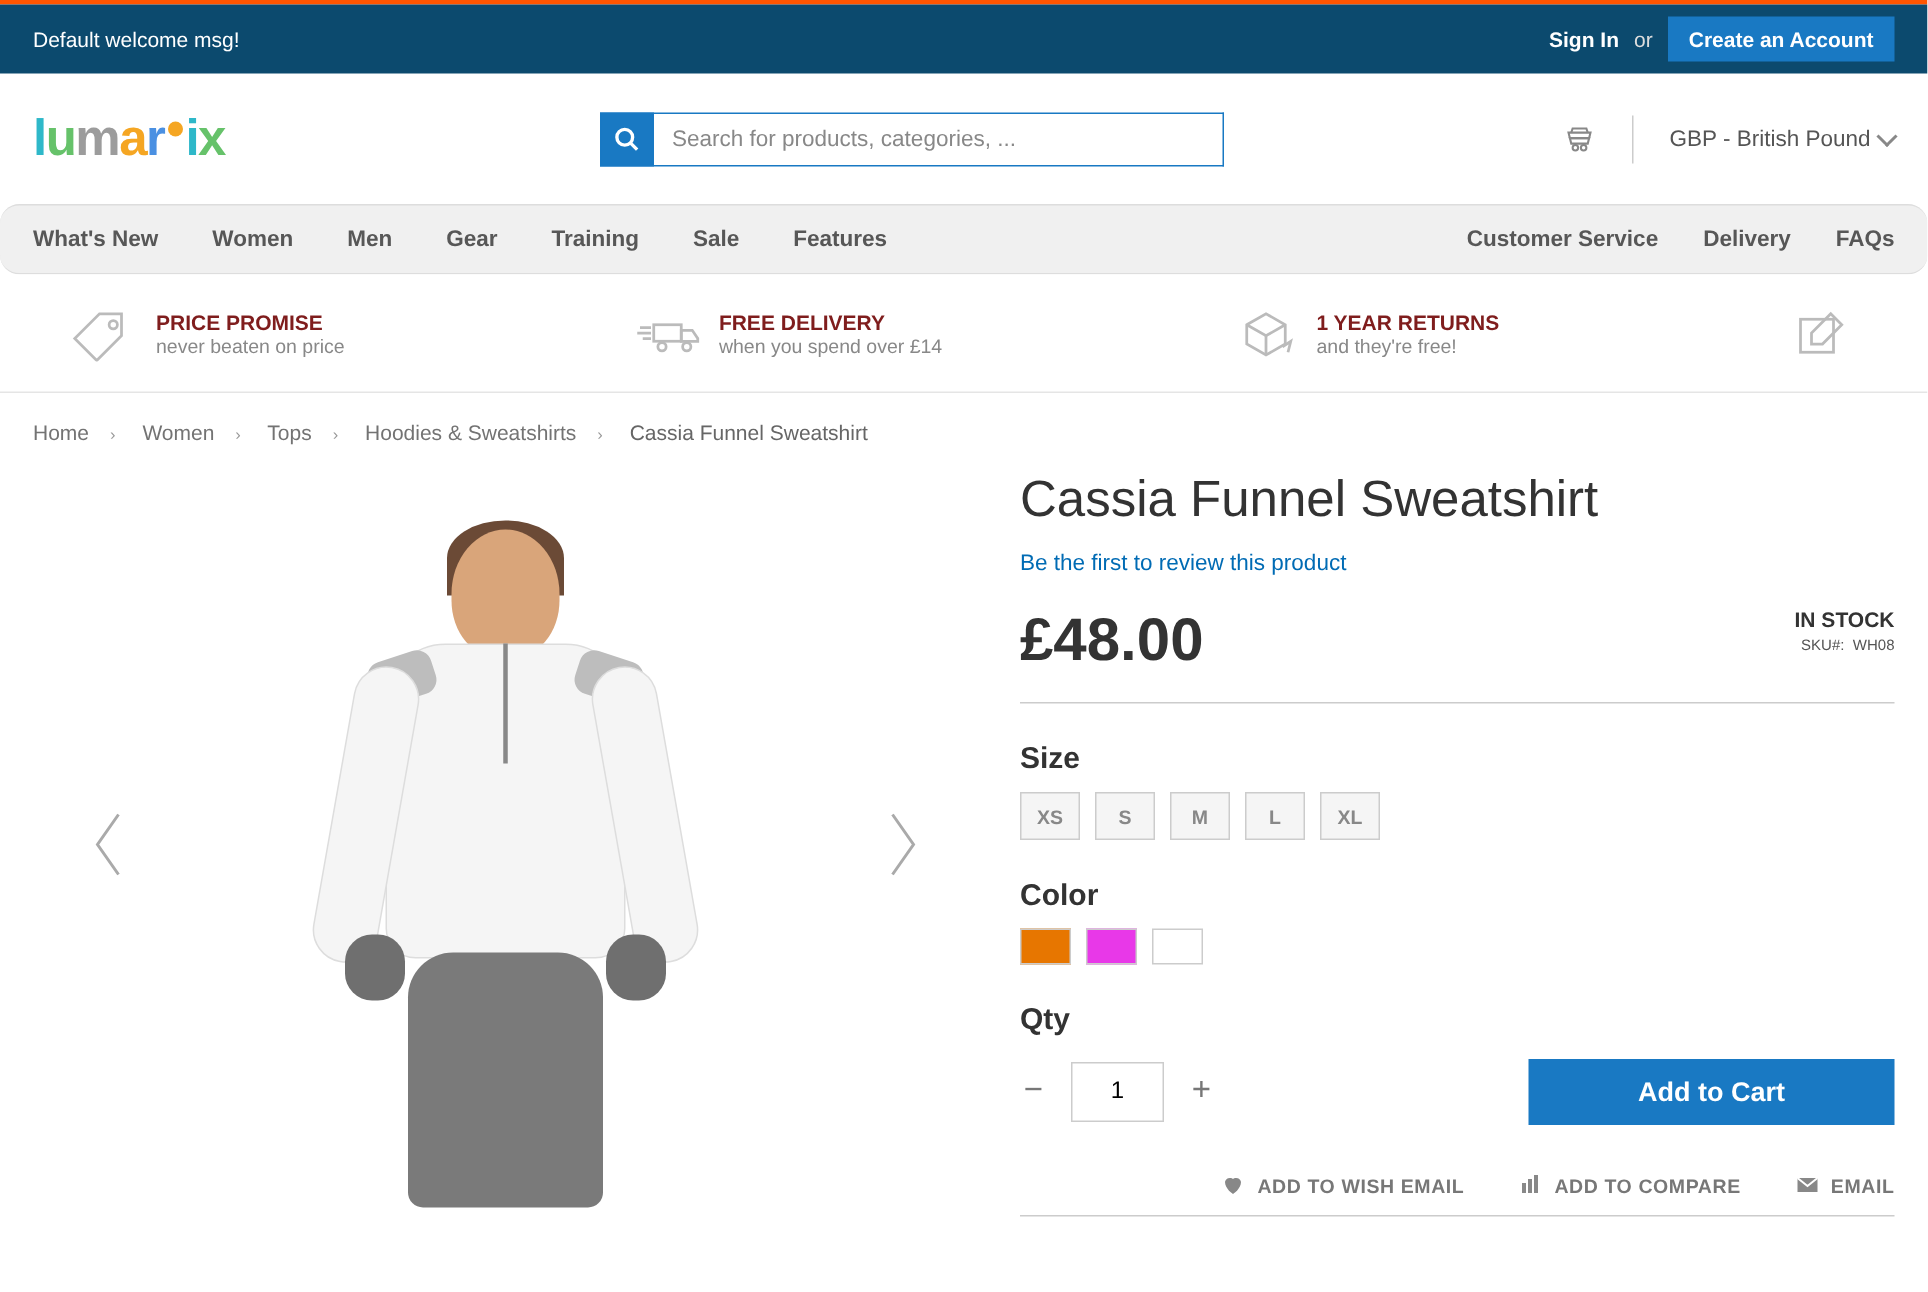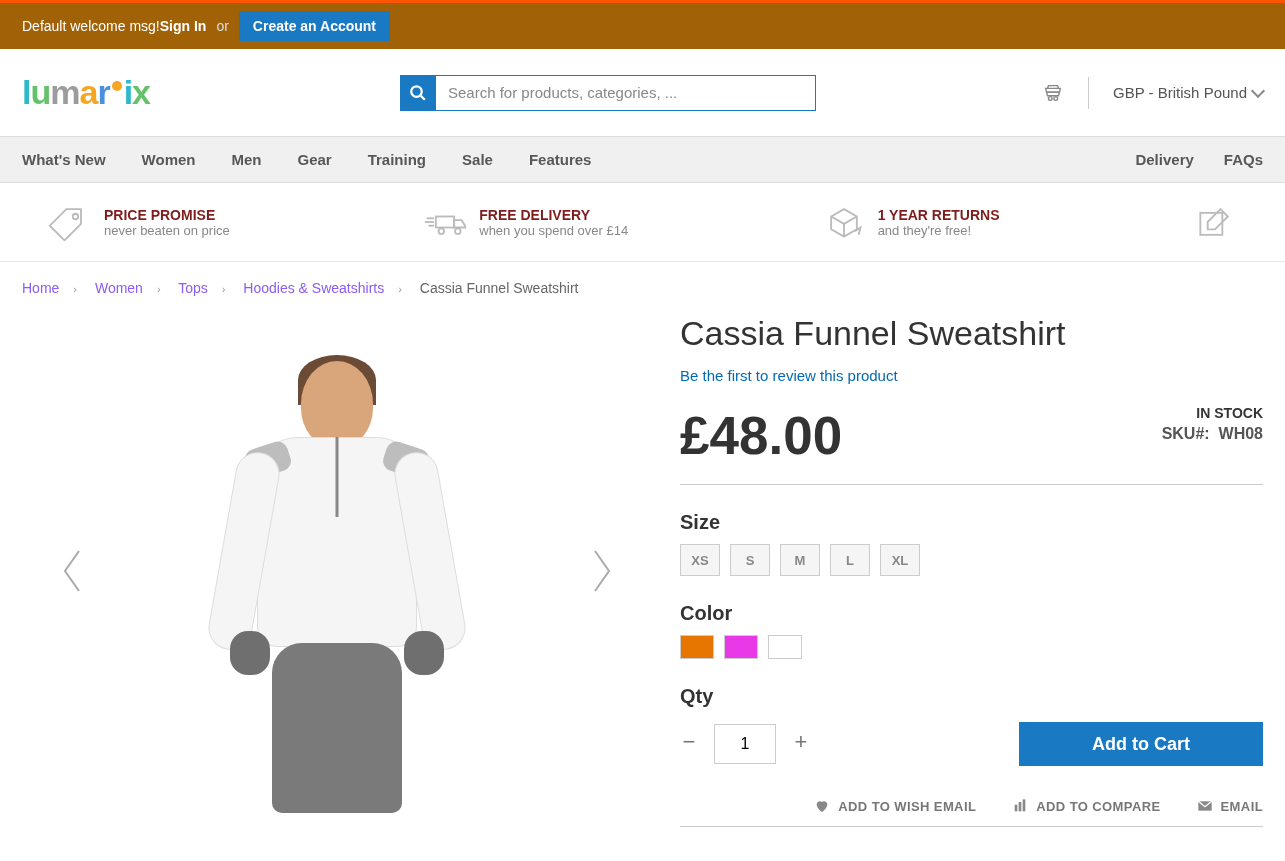--- a/index.html
+++ b/index.html
@@ -3,21 +3,21 @@
 <meta charset="utf-8">
 <style>
 * { box-sizing: border-box; margin: 0; padding: 0; }
 body { font-family: -apple-system, BlinkMacSystemFont, "Segoe UI", Helvetica, Arial, sans-serif; color: #333; background: #fff; width: 1285px; }
 a { text-decoration: none; }
 
 
 .top-strip { height: 3px; background: #ff5501; }
 
 
-.topbar { background: #a16207; color: #fff; display: flex; align-items: center; padding: 8px 22px; font-size: 14px; }
+.topbar { background: #0c4a6e; color: #fff; display: flex; justify-content: space-between; align-items: center; padding: 8px 22px; font-size: 14px; }
 .topbar-right { display: flex; align-items: center; gap: 10px; }
 .topbar-right .signin { color: #fff; font-weight: 600; }
 .topbar-right .or { color: #ddd; }
 .create-account-btn { background: #1979c3; color: #fff; padding: 7px 14px; font-weight: 600; font-size: 14px; border: none; cursor: pointer; }
 
 
 .header { display: flex; align-items: center; padding: 24px 22px; }
 .logo { display: flex; align-items: center; font-size: 34px; font-weight: 700; letter-spacing: -1px; }
 .logo .l1{color:#2eb8c9;} .logo .l2{color:#66c26a;} .logo .l3{color:#9c9c9c;} .logo .l4{color:#f5a623;} .logo .l5{color:#4a90e2;} .logo .l6{color:#2eb8c9;} .logo .l7{color:#66c26a;}
 .logo .dot { width:10px; height:10px; background:#f5a623; border-radius:50%; display:inline-block; margin:0 2px 14px 2px;}
@@ -25,36 +25,36 @@
 .search-btn { width: 36px; height: 36px; background:#1979c3; border:1px solid #1979c3; display:flex; align-items:center; justify-content:center; cursor:pointer; }
 .search-input { width: 380px; height: 36px; border:1px solid #1979c3; border-left:none; padding:0 12px; font-size:15px; color:#666; outline:none; }
 .search-input::placeholder { color:#888; }
 .header-right { margin-left:auto; display:flex; align-items:center; gap:24px; }
 .cart-icon { width:22px; height:22px; color:#777; }
 .divider { width:1px; height:32px; background:#ccc; }
 .currency { font-size:15px; color:#555; display:flex; align-items:center; gap:6px; cursor:pointer;}
 .chevdown { width:10px; height:10px; border-right:2px solid #888; border-bottom:2px solid #888; transform:rotate(45deg); margin-top:-4px;}
 
 
-.nav { background:#f0f0f0; border-top:1px solid #ddd; border-bottom:1px solid #ddd; display:flex; padding:0 22px; align-items:center;}
+.nav { background:#f0f0f0; border-top:1px solid #ddd; border-bottom:1px solid #ddd; display:flex; padding:0 22px; align-items:center;border-radius:13px;}
 .nav-left { display:flex; }
 .nav-item { padding:14px 18px 14px 0; margin-right:18px; font-weight:600; color:#575757; font-size:15px; cursor:pointer;}
 .nav-right { margin-left:auto; display:flex; gap:30px;}
 .nav-right .nav-item { margin-right:0; padding:14px 0;}
 
 
 .usp-bar { display:flex; justify-content:space-between; padding:20px 48px; border-bottom:1px solid #e5e5e5;}
 .usp { display:flex; align-items:center; gap:12px;}
 .usp-icon { width:44px; height:38px; color:#bbb; flex-shrink:0;}
 .usp-title { font-weight:700; font-size:14px; color:#7f1d1d;}
 .usp-sub { font-size:13px; color:#888;}
 
 
 .bcrumb { padding:18px 22px; font-size:14px;}
-.bcrumb a { color:#8b5cf6;margin-top:40px; }
+.bcrumb a { color:#737373;margin-top:40px; }
 .bcrumb .sep { color:#999; margin:0 14px; font-size:11px;}
 .bcrumb .cur { color:#666;}
 
 
 .product { display:flex; padding:0 22px 30px;}
 .gallery { width:630px; position:relative; display:flex; align-items:center; justify-content:center;}
 .g-arrow { position:absolute; top:50%; transform:translateY(-50%); width:26px; height:48px; cursor:pointer; color:#888;}
 .g-prev{left:36px;} .g-next{right:36px;}
 .prodimg { width:310px; height:480px; display:flex; align-items:flex-end; justify-content:center; }
 .figure { position:relative; width:230px; height:460px;}
@@ -67,24 +67,24 @@
 .cuff-l{position:absolute;top:280px;left:8px;width:40px;height:44px;background:#6f6f6f;border-radius:18px;}
 .cuff-r{position:absolute;top:280px;right:8px;width:40px;height:44px;background:#6f6f6f;border-radius:18px;}
 .shoulder-l{position:absolute;top:94px;left:24px;width:44px;height:30px;background:#bdbdbd;border-radius:10px;transform:rotate(-18deg);}
 .shoulder-r{position:absolute;top:94px;right:24px;width:44px;height:30px;background:#bdbdbd;border-radius:10px;transform:rotate(18deg);}
 .legs{position:absolute;top:292px;left:50%;transform:translateX(-50%);width:130px;height:170px;background:#7a7a7a;border-radius:30px 30px 10px 10px;}
 
 .details { flex:1; padding-left:28px;}
 .ptitle { font-size:34px; font-weight:400; color:#333; margin-bottom:14px;}
 .review-link { color:#006bb4; font-size:15px;}
 .price-row { display:flex; justify-content:space-between; align-items:flex-start; margin-top:20px; padding-bottom:18px; border-bottom:1px solid #ccc;}
-.price { font-size:53px; font-weight:700; color:#333;}
+.price { font-size:40px; font-weight:700; color:#333;}
 .stock-col { text-align:right;}
 .instock { font-weight:700; font-size:14px; color:#333;}
-.sku { font-size:16px; color:#555; margin-top:4px;font-weight:bold;}
+.sku { font-size:10px; color:#555; margin-top:4px;}
 .attr-label { font-weight:700; font-size:20px; margin-top:26px; margin-bottom:10px;}
 .swatches { display:flex; gap:10px;}
 .size-sw { min-width:40px; height:32px; border:1px solid #ccc; background:#f5f5f5; color:#888; font-weight:700; font-size:13px; display:flex; align-items:center; justify-content:center; cursor:pointer; padding: 0 10px;}
 .color-sw { width:34px; height:24px; border:1px solid #ccc; cursor:pointer;}
 .qty-row { display:flex; align-items:center; gap:16px; margin-top:14px;}
 .qty-btn { width:18px; height:18px; color:#777; font-size:22px; line-height:14px; text-align:center; cursor:pointer; user-select:none;}
 .qty-input { width:62px; height:40px; border:1px solid #ccc; text-align:center; font-size:16px;}
 .addcart { margin-left:auto; background:#1979c3; color:#fff; border:none; width:244px; height:44px; font-size:18px; font-weight:600; cursor:pointer;}
 .actions { display:flex; justify-content:flex-end; gap:36px; margin-top:32px; padding-bottom:12px; border-bottom:1px solid #ccc;}
 .act { display:flex; align-items:center; gap:8px; color:#777; font-weight:700; font-size:13px; letter-spacing:0.4px; cursor:pointer;}
@@ -144,20 +144,21 @@
   <div class="nav-left">
     <div class="nav-item">What's New</div>
     <div class="nav-item">Women</div>
     <div class="nav-item">Men</div>
     <div class="nav-item">Gear</div>
     <div class="nav-item">Training</div>
     <div class="nav-item">Sale</div>
     <div class="nav-item">Features</div>
   </div>
   <div class="nav-right">
+    <div class="nav-item">Customer Service</div>
     <div class="nav-item">Delivery</div>
     <div class="nav-item">FAQs</div>
   </div>
 </div>
 
 <div class="usp-bar">
   <div class="usp">
     <svg class="usp-icon" viewBox="0 0 48 40" fill="none" stroke="#bbb" stroke-width="2">
         <path d="M20 6l16 0 0 16-18 18-16-16z"></path>
         <circle cx="30" cy="14" r="3"></circle>

